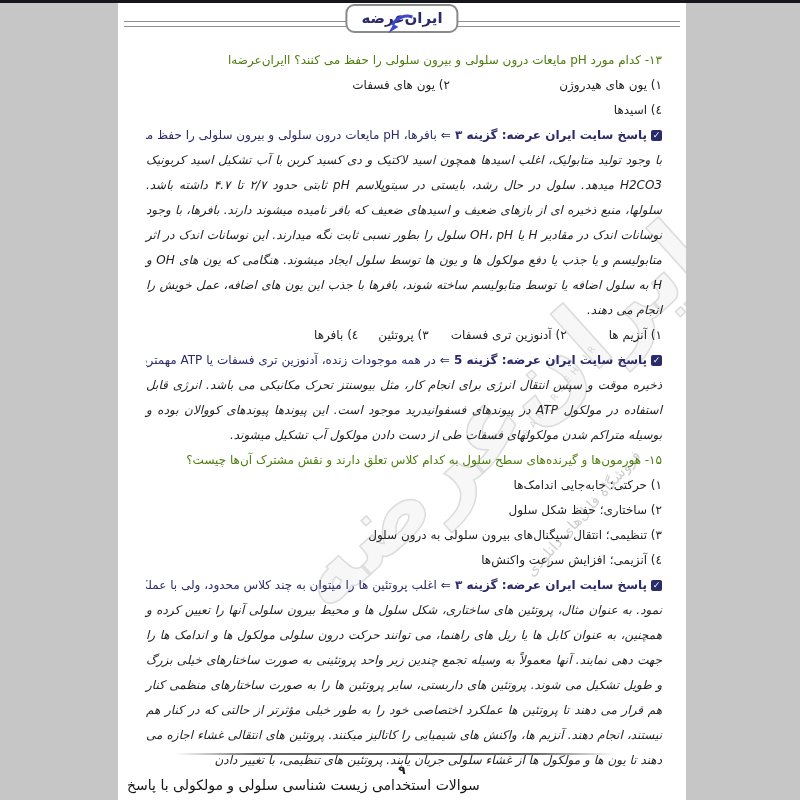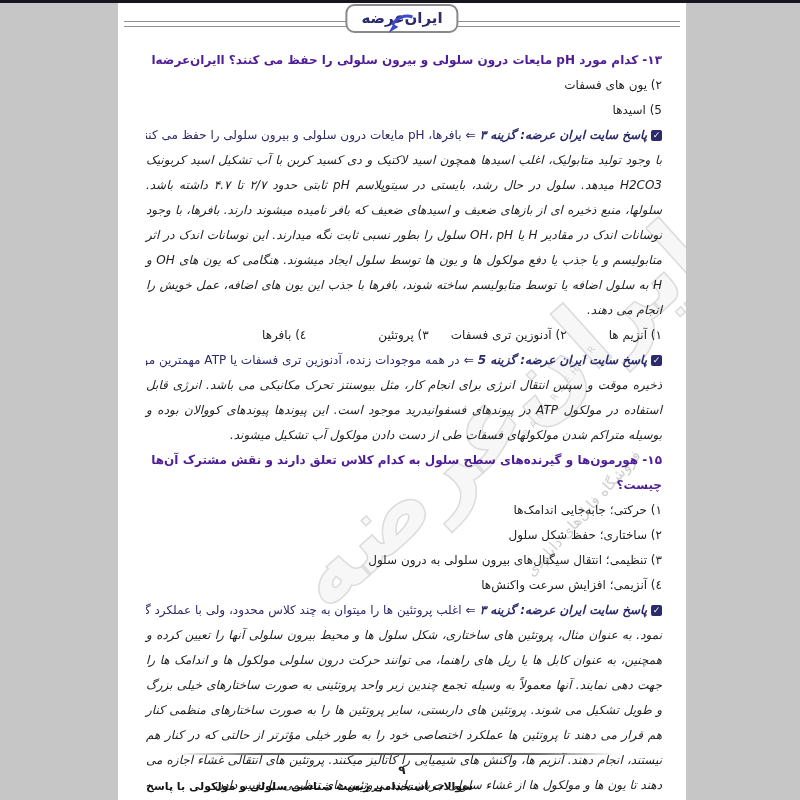--- a/index.html
+++ b/index.html
@@ -21,41 +21,41 @@
     display:flex;align-items:center;justify-content:center;transform:rotate(-42deg);
     font-size:96px;font-weight:bold;color:rgba(0,0,0,0.03);
     -webkit-text-stroke:1.5px #dcdcdc;white-space:nowrap;direction:rtl;}
   .wm-site{position:absolute;left:398px;top:438px;transform:rotate(-52deg);transform-origin:left top;
     font-size:9px;letter-spacing:5px;color:#d4d4d4;white-space:nowrap;}
   .wm-store{position:absolute;left:404px;top:568px;transform:rotate(-48deg);transform-origin:left top;
     font-size:15px;letter-spacing:1px;color:#cfcfcf;white-space:nowrap;direction:rtl;}
   
   .content{position:relative;z-index:1;padding:4px 24px 0 28px;direction:rtl;text-align:right;
     font-size:12px;line-height:25px;color:#1f1f1f;}
-  .q-title{font-weight:bold;color:#4c1d95;}
+  .q-title{font-weight:normal;color:#4d7c0f;}
   .opt-row{display:flex;}
   .opt-row .col1{width:212px;flex:0 0 auto;}
   .opts-inline{display:flex;}
   .opts-inline .o1{margin-left:42px}
   .opts-inline .o2{margin-left:22px}
-  .opts-inline .o3{margin-left:72px}
+  .opts-inline .o3{margin-left:20px}
   .answer{color:#2b2a6a;white-space:nowrap;overflow:hidden;}
   .answer>span{margin-left:4px;}
   .cbx{display:inline-block;width:11px;height:11px;background:#2b2a6a;color:#ffffff;
     font-size:9px;line-height:11px;text-align:center;border-radius:2px;vertical-align:middle;
     margin-left:6px;}
-  .ans-label{font-weight:bold;font-style:italic;}
+  .ans-label{font-weight:bold;}
   .expl{text-align:justify;font-style:italic;}
   
   .footer-rule{position:absolute;bottom:45px;left:58px;right:70px;height:2px;z-index:2;
     background:linear-gradient(to right,rgba(110,110,110,0),#6b6b6b 18%,#5a5a5a 50%,#6b6b6b 82%,rgba(110,110,110,0));}
   .page-num{position:absolute;bottom:23px;left:0;width:100%;text-align:center;z-index:2;
     font-size:12px;font-weight:bold;color:#222;}
-  .footer-title{position:absolute;bottom:7px;left:28px;z-index:2;direction:rtl;
-    font-size:11px;font-weight:bold;color:#141414;white-space:nowrap;}
+  .footer-title{position:absolute;bottom:7px;left:9px;z-index:2;direction:rtl;
+    font-size:14px;font-weight:normal;color:#141414;white-space:nowrap;}
 </style>
 </head>
 <body>
 
 <div class="top-strip"></div>
 
 <div class="paper">
 
   <div class="wm">
     <div class="wm-logo">ایران‌عرضه</div>
@@ -73,24 +73,25 @@
         <polygon points="12,10 17,13 7,19" fill="#3c47cc"></polygon>
       </svg>
     </div>
   </div>
 
   <div class="content">
 
     <section>
       <div class="q-title">۱۳- کدام مورد pH مایعات درون سلولی و بیرون سلولی را حفظ می کنند؟ اایران‌عرضه‌ا</div>
       <div class="opt-row">
+        <span class="col1">۱) یون های هیدروژن</span>
         <span>۲) یون های فسفات</span>
       </div>
       <div class="opt-row">
-        <span>5) اسیدها</span>
+        <span>٤) اسیدها</span>
       </div>
       <div class="answer">
         <span class="cbx">✓</span><span class="ans-label">پاسخ سایت ایران عرضه: گزینه ۳</span><span class="ans-arrow">⇐</span><span>بافرها، pH مایعات درون سلولی و بیرون سلولی را حفظ می کنند.</span>
       </div>
       <div class="expl">با وجود تولید متابولیک، اغلب اسیدها همچون اسید لاکتیک و دی کسید کربن با آب تشکیل اسید کربونیک H2CO3 میدهد. سلول در حال رشد، بایستی در سیتوپلاسم pH ثابتی حدود ۲/۷ تا ۴.۷ داشته باشد. سلولها، منبع ذخیره ای از بازهای ضعیف و اسیدهای ضعیف که بافر نامیده میشوند دارند. بافرها، با وجود نوسانات اندک در مقادیر H یا OH، pH سلول را بطور نسبی ثابت نگه میدارند. این نوسانات اندک در اثر متابولیسم و یا جذب یا دفع مولکول ها و یون ها توسط سلول ایجاد میشوند. هنگامی که یون های OH و H به سلول اضافه یا توسط متابولیسم ساخته شوند، بافرها با جذب این یون های اضافه، عمل خویش را انجام می دهند.</div>
     </section>
 
     <section>
       <div class="opts-inline">
         <span class="o1">۱) آنزیم ها</span>

